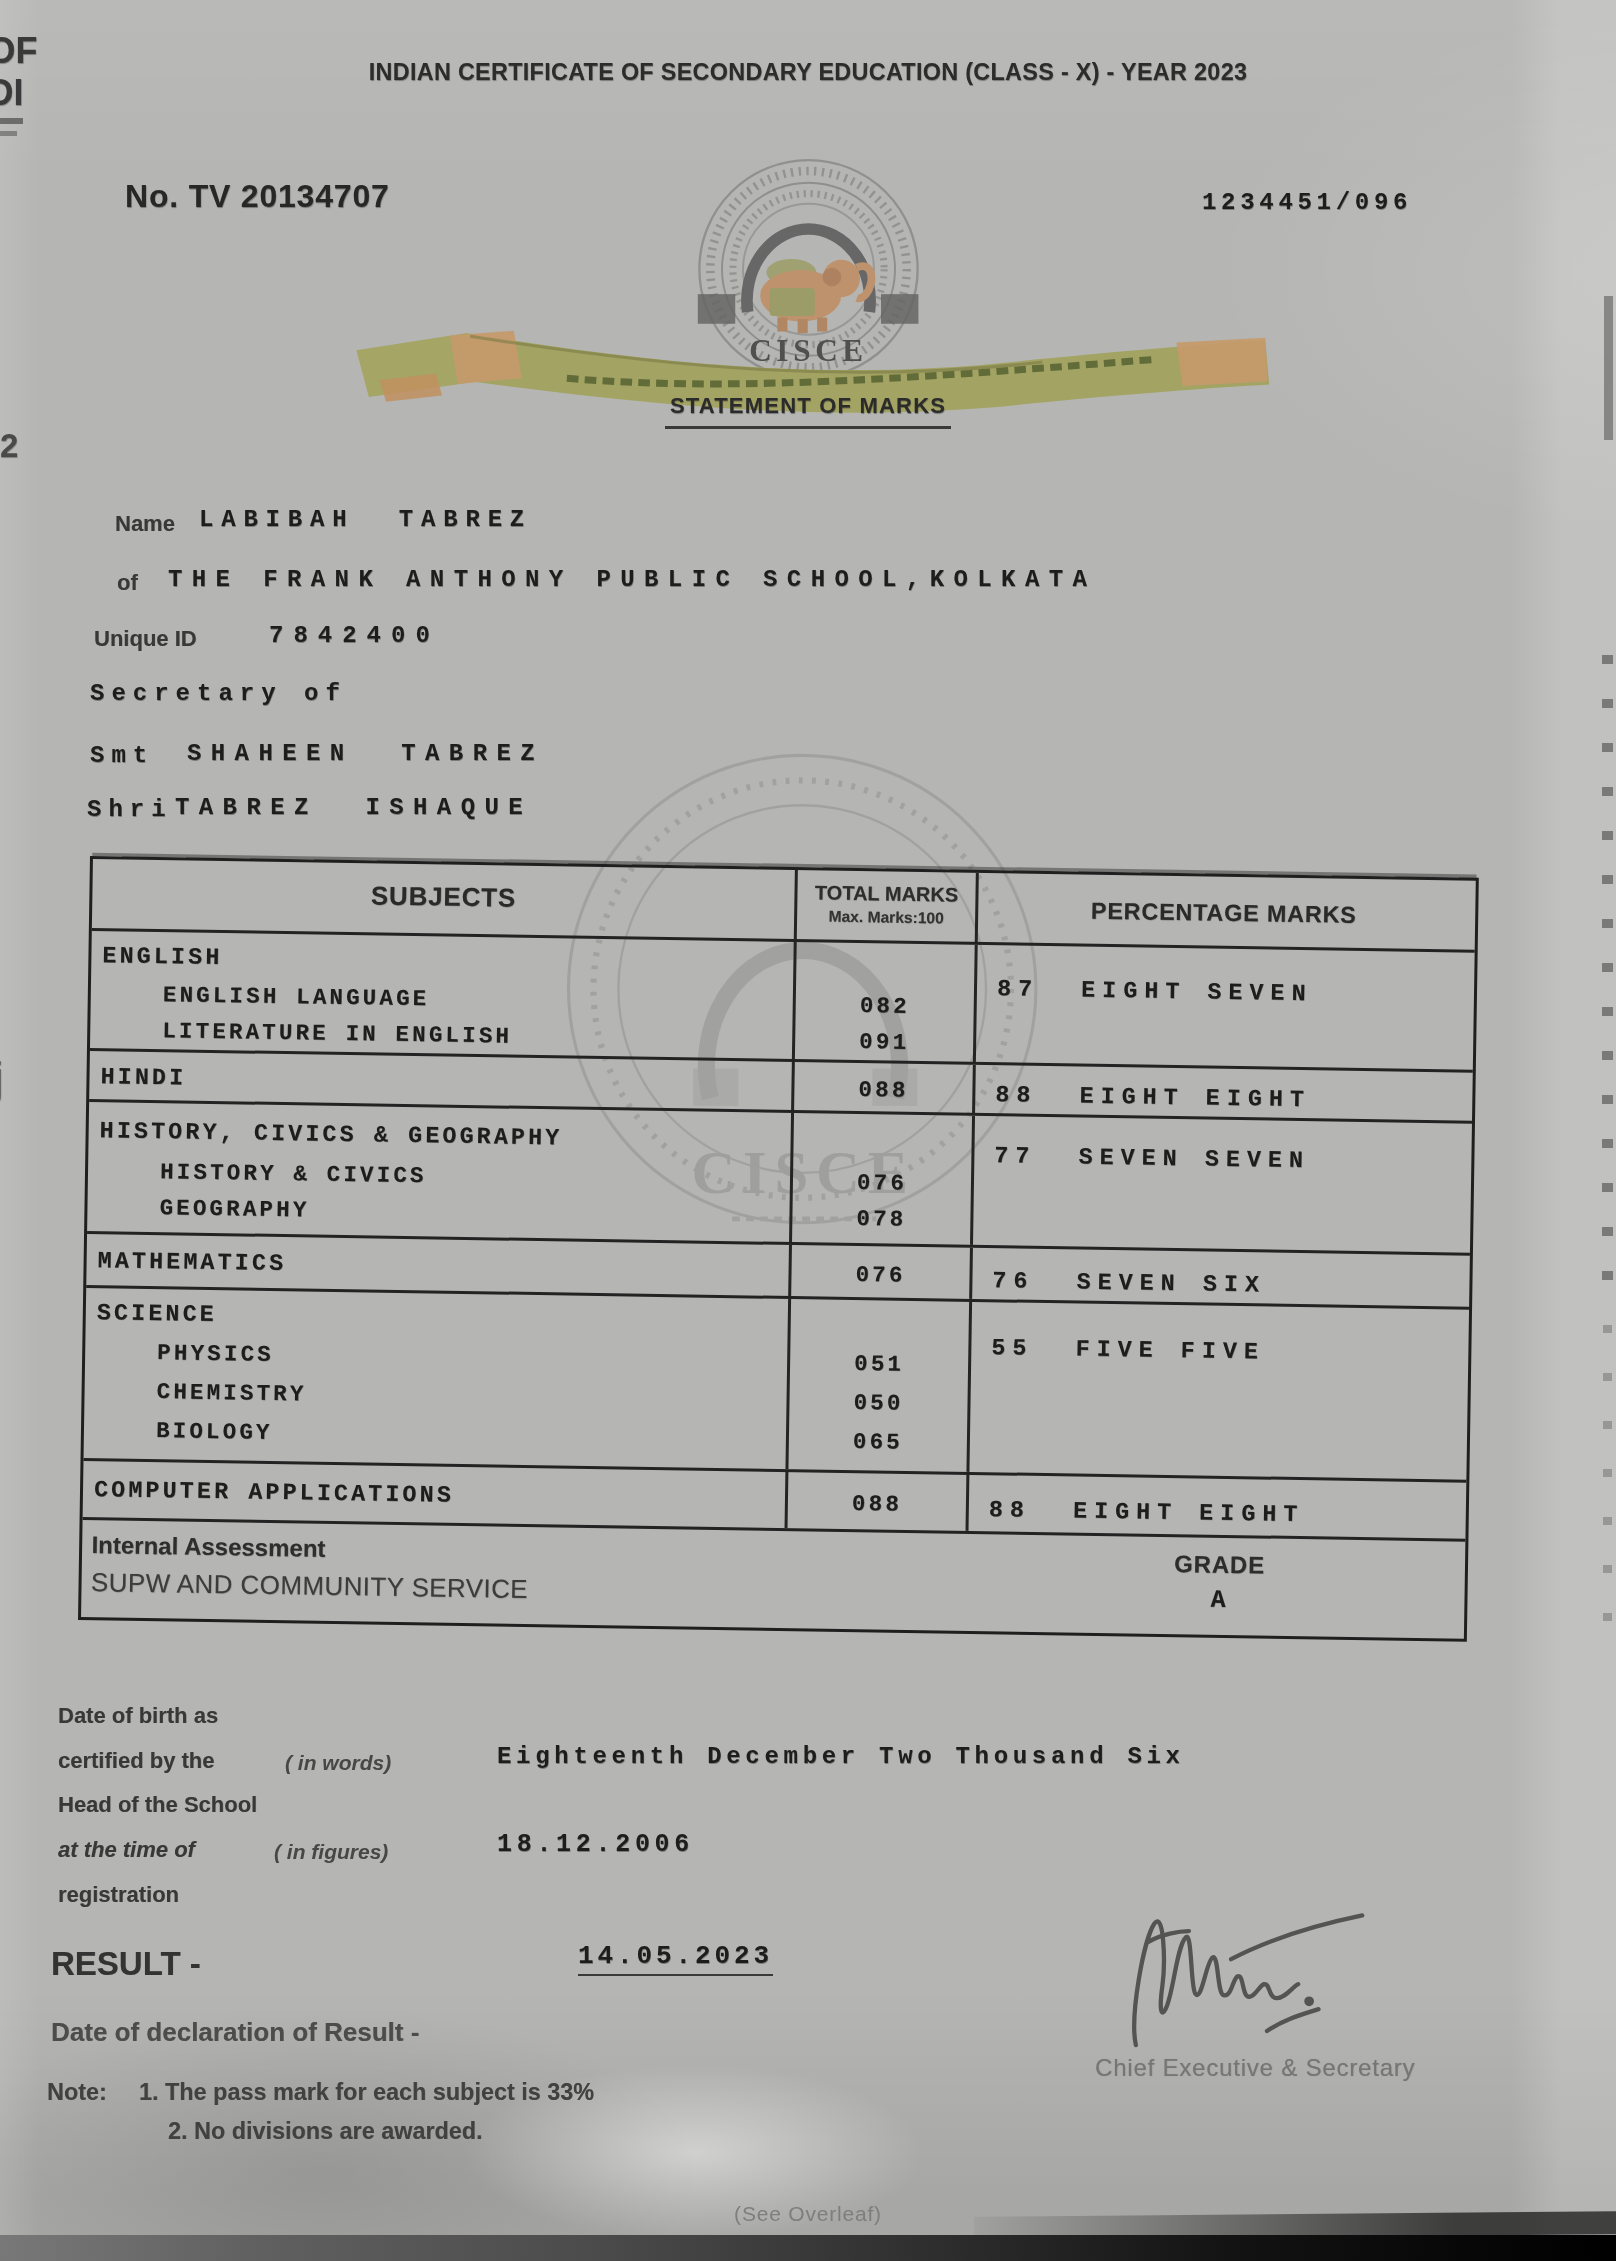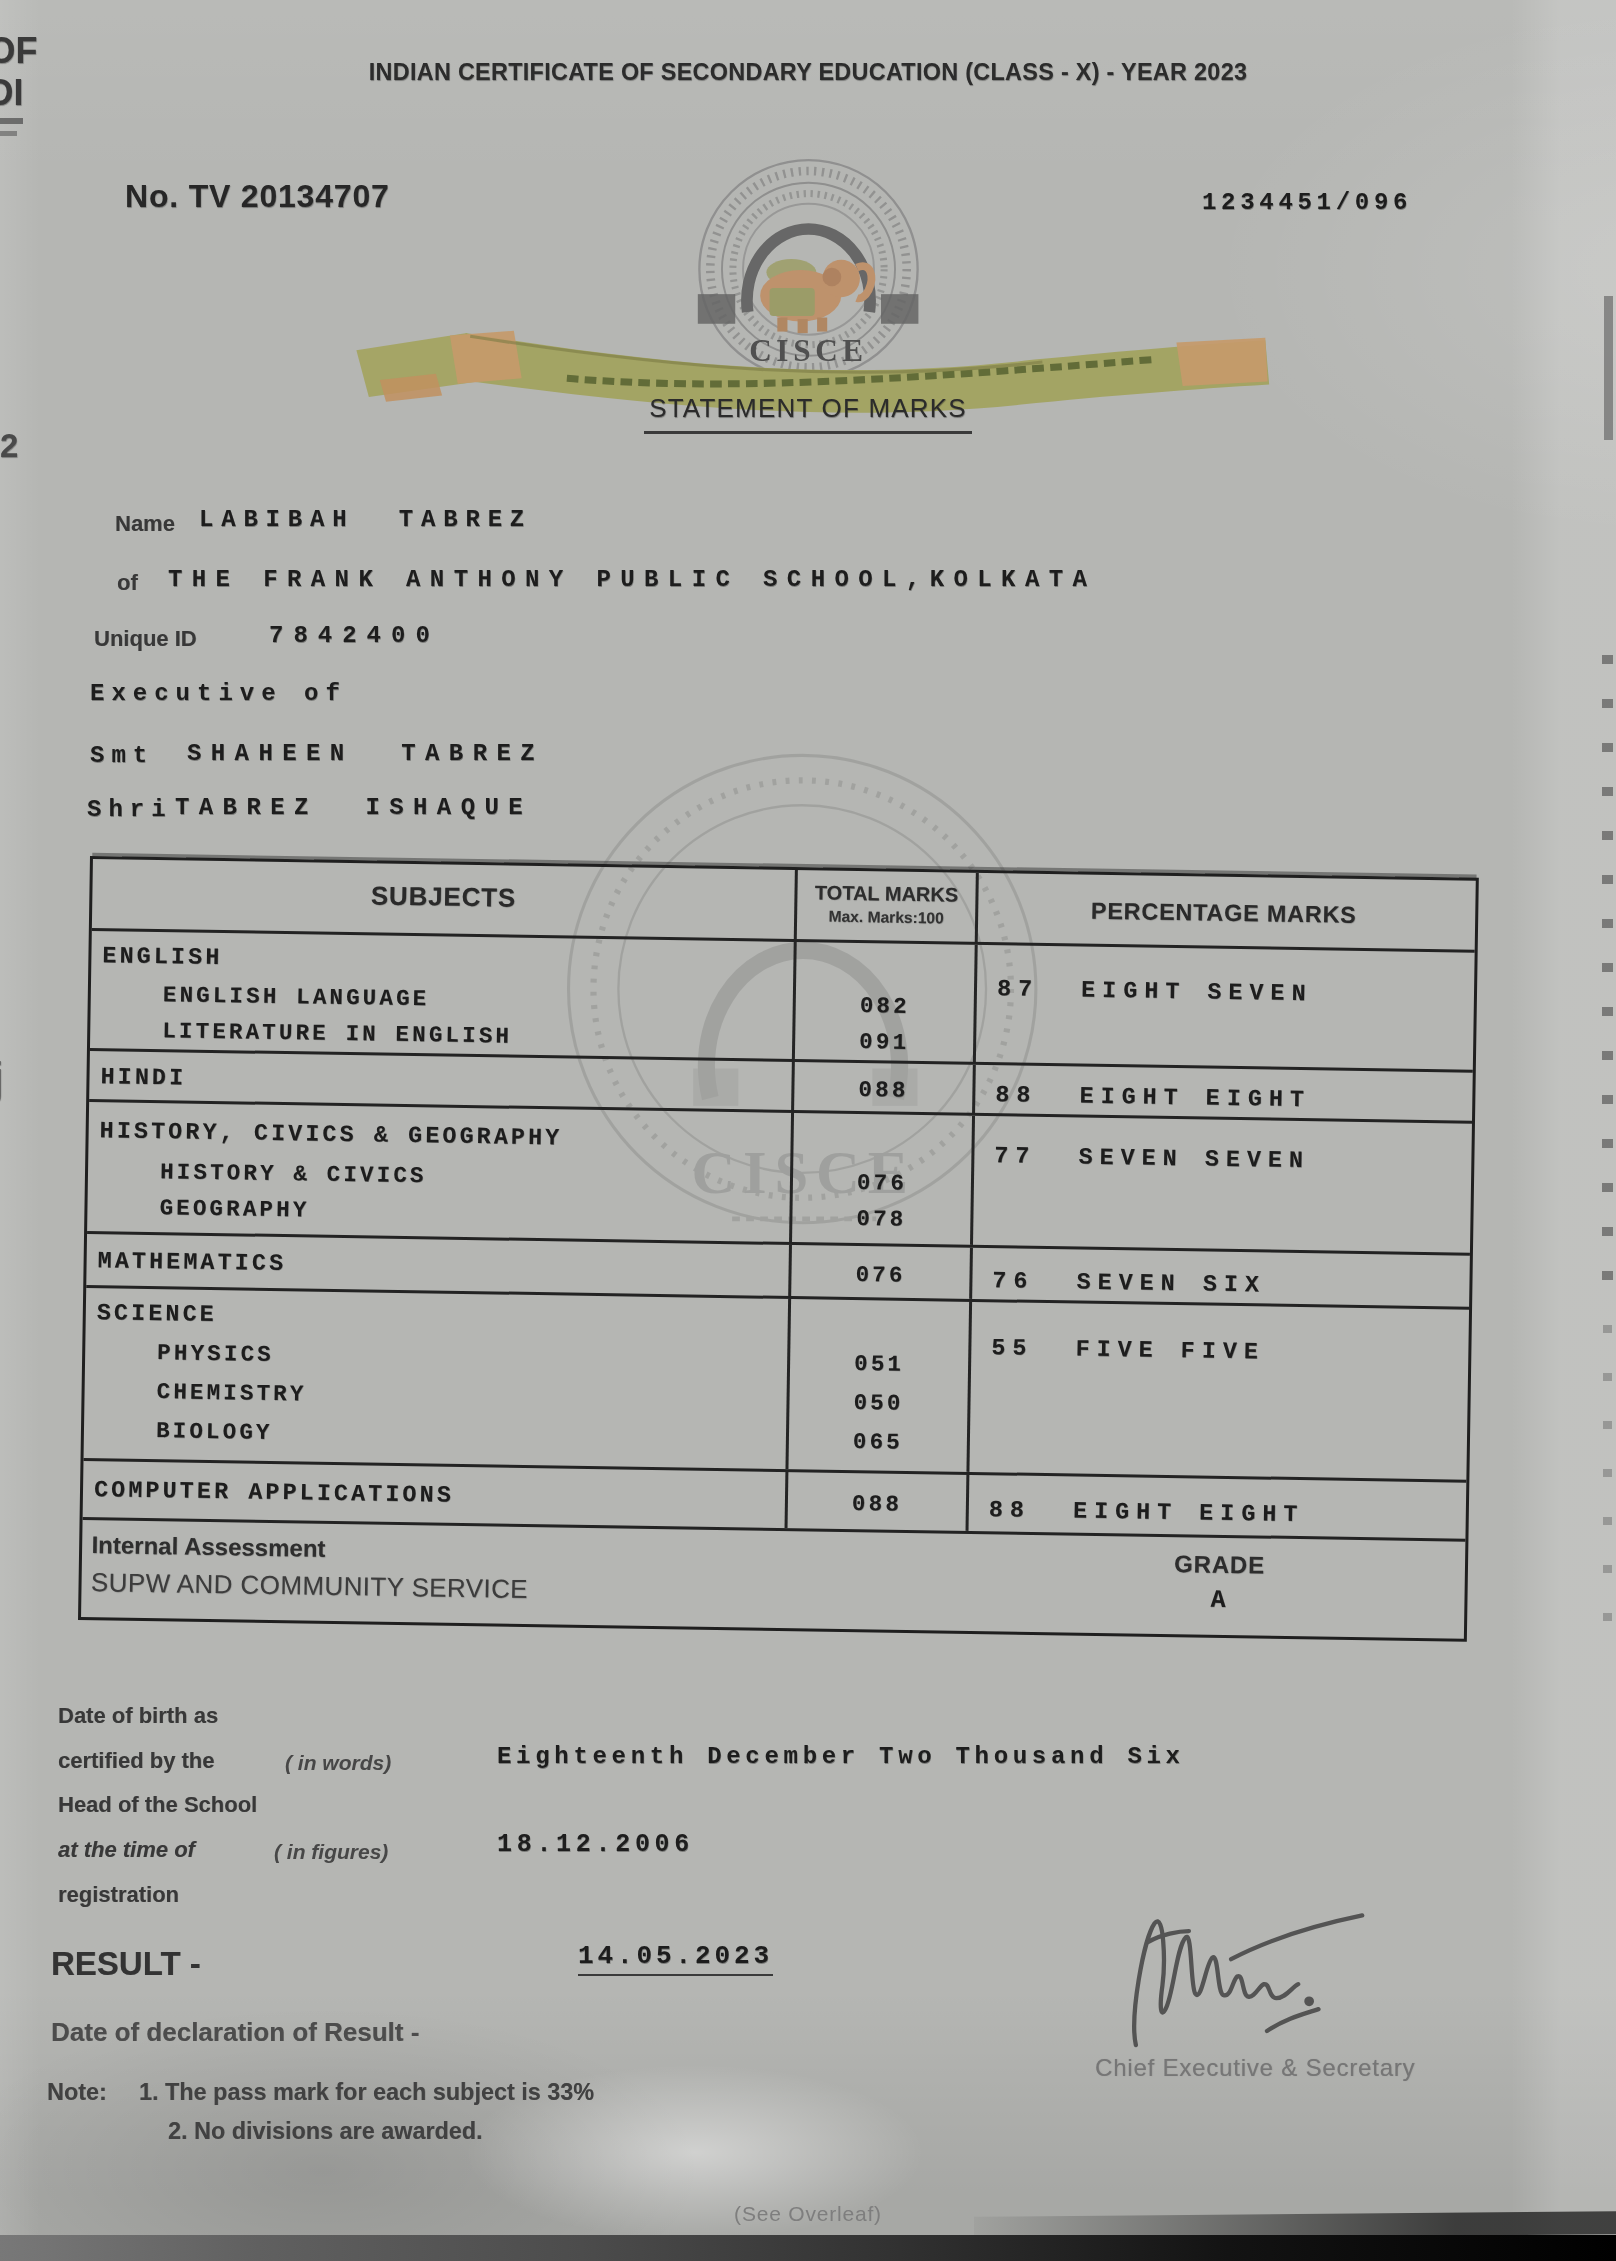--- a/index.html
+++ b/index.html
@@ -23,21 +23,21 @@
         text-shadow:0.4px 0.4px 0.6px rgba(40,40,40,.35);}
   
   .hdr1{left:0;right:0;top:15.6px;text-align:center;font-size:31px;font-weight:bold;color:#242424;
         letter-spacing:0.5px;text-shadow:0.6px 0.6px 0.8px rgba(30,30,30,.4);}
   .hdr2{left:0;right:0;top:59px;text-align:center;font-size:23.4px;font-weight:bold;color:#2c2c2c;
         letter-spacing:0.3px;text-shadow:0.5px 0.5px 0.8px rgba(30,30,30,.38);}
   .certno{left:125px;top:178px;font-size:32px;font-weight:bold;color:#272727;letter-spacing:0.8px;
         text-shadow:0.6px 0.6px 0.8px rgba(30,30,30,.4);}
   .serial{left:1202px;top:189px;font-size:24px;letter-spacing:4.7px;}
   .title-wrap{left:0;right:0;top:393px;text-align:center;}
-  .doc-title{display:inline-block;font-size:26px;font-weight:normal;color:#2b2b2b;letter-spacing:1.2px;
+  .doc-title{display:inline-block;font-size:22px;font-weight:bold;color:#2b2b2b;letter-spacing:1.2px;
         border-bottom:3.1px solid #3a3a3a;padding:0 4.7px 7px 4.7px;text-shadow:0.5px 0.5px 0.8px rgba(30,30,30,.4);}
   
   .lab{font-size:22px;font-weight:600;}
   .val{font-size:24px;letter-spacing:7.8px;}
   
   .marks-table{left:90px;top:856px;width:1383px;border:3.1px solid #1f1f1f;
         transform:rotate(0.9deg);transform-origin:0 0;
         box-shadow:0 -5.5px 0 -2.3px rgba(40,40,40,.45);}
   .t-row{display:flex;border-bottom:3.9px solid #232323;}
   .t-row:last-child{border-bottom:none;}
@@ -160,21 +160,21 @@
   <div class="abs title-wrap">
     <span class="doc-title">STATEMENT OF MARKS</span>
   </div>
 
   <div class="abs sans lab" style="left:115px;top:511px;">Name</div>
   <div class="abs mono val pre" style="left:199px;top:506px;">LABIBAH  TABREZ</div>
   <div class="abs sans lab" style="left:117px;top:570px;">of</div>
   <div class="abs mono val pre" style="left:168px;top:566px;letter-spacing:9.4px;">THE FRANK ANTHONY PUBLIC SCHOOL,KOLKATA</div>
   <div class="abs sans lab" style="left:94px;top:626px;">Unique ID</div>
   <div class="abs mono val" style="left:269px;top:622px;letter-spacing:10px;">7842400</div>
-  <div class="abs mono val" style="left:90px;top:680px;letter-spacing:7px;">Executive of</div>
+  <div class="abs mono val" style="left:90px;top:680px;letter-spacing:7px;">Secretary of</div>
   <div class="abs mono val" style="left:90px;top:742px;letter-spacing:7px;">Smt</div>
   <div class="abs mono val pre" style="left:187px;top:740px;letter-spacing:9.4px;">SHAHEEN  TABREZ</div>
   <div class="abs mono val" style="left:87px;top:796px;letter-spacing:7px;">Shri</div>
   <div class="abs mono val pre" style="left:175px;top:794px;letter-spacing:9.4px;">TABREZ  ISHAQUE</div>
 
   <div class="abs marks-table">
 
     <div class="t-row" style="height:69px;">
       <div class="c1 th1">SUBJECTS</div>
       <div class="c2">

